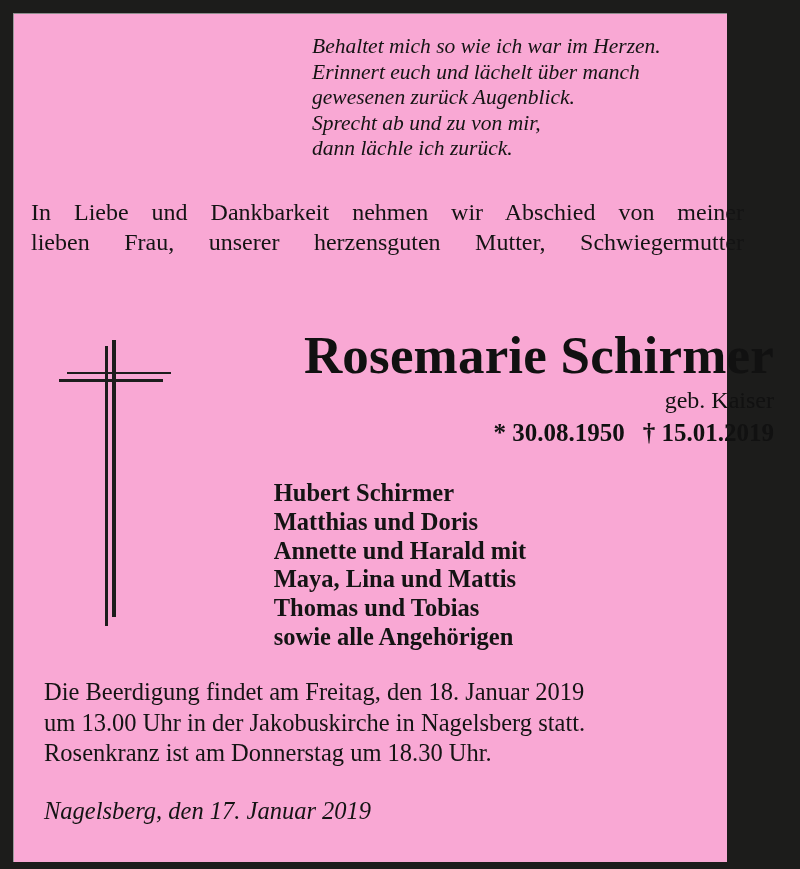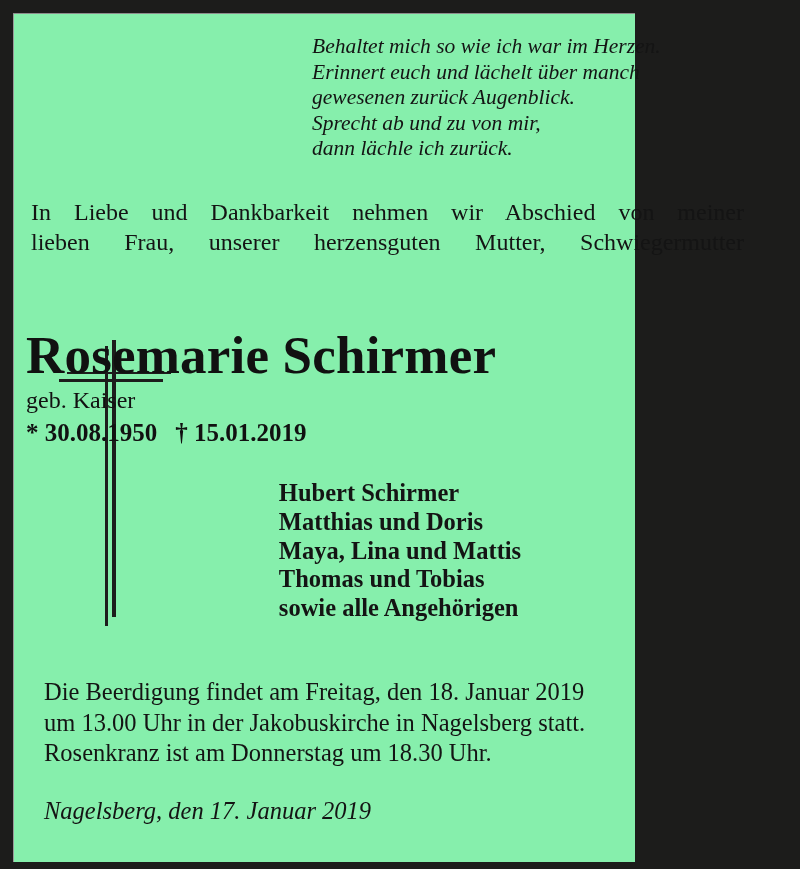--- a/index.html
+++ b/index.html
@@ -16,23 +16,23 @@
     box-sizing: border-box;
     overflow: hidden;
     font-family: "Liberation Serif", "DejaVu Serif", serif;
   }
 
   
   .card {
     position: absolute;
     left: 13px;
     top: 13px;
-    width: 622px;
+    width: 714px;
     height: 849px;
-    background: #86efac;
+    background: #f9a8d4;
     box-shadow: inset 0 1px 0 0 #8d8d8d, inset 1px 0 0 0 #9a9a9a;
     box-sizing: border-box;
   }
 
   
   .poem {
     position: absolute;
     left: 299px;
     top: 21px;
     font-style: italic;
@@ -83,21 +83,21 @@
   
   .ch-top    { left: 14px; top: 44px; width: 104px; height: 2.4px; background: #4d4d4c; }
   .ch-bottom { left: 6px;  top: 51px; width: 104px; height: 2.6px; }
 
   
   .name-block {
     position: absolute;
     left: 13px;
     top: 313px;
     width: 748px;
-    text-align: left;
+    text-align: right;
     color: #111111;
   }
   .deceased-name {
     display: block;
     font-weight: bold;
     font-size: 53px;
     line-height: 58px;
     letter-spacing: 0.2px;
   }
   .maiden-name {
@@ -189,20 +189,21 @@
         <span>*</span>
         <span>30.08.1950</span><span class="date-gap"></span><span>†</span>
         <span>15.01.2019</span>
       </span>
     </div>
 
     <div class="mourners">
       <div class="mourners-inner">
         <span class="mourner-line">Hubert Schirmer</span>
         <span class="mourner-line">Matthias und Doris</span>
+        <span class="mourner-line">Annette und Harald mit</span>
         <span class="mourner-line">Maya, Lina und Mattis</span>
         <span class="mourner-line">Thomas und Tobias</span>
         <span class="mourner-line">sowie alle Angehörigen</span>
       </div>
     </div>
 
     <div class="service">
       <span class="service-line">Die Beerdigung findet am Freitag, den 18. Januar 2019</span>
       <span class="service-line">um 13.00 Uhr in der Jakobuskirche in Nagelsberg statt.</span>
       <span class="service-line">Rosenkranz ist am Donnerstag um 18.30 Uhr.</span>

